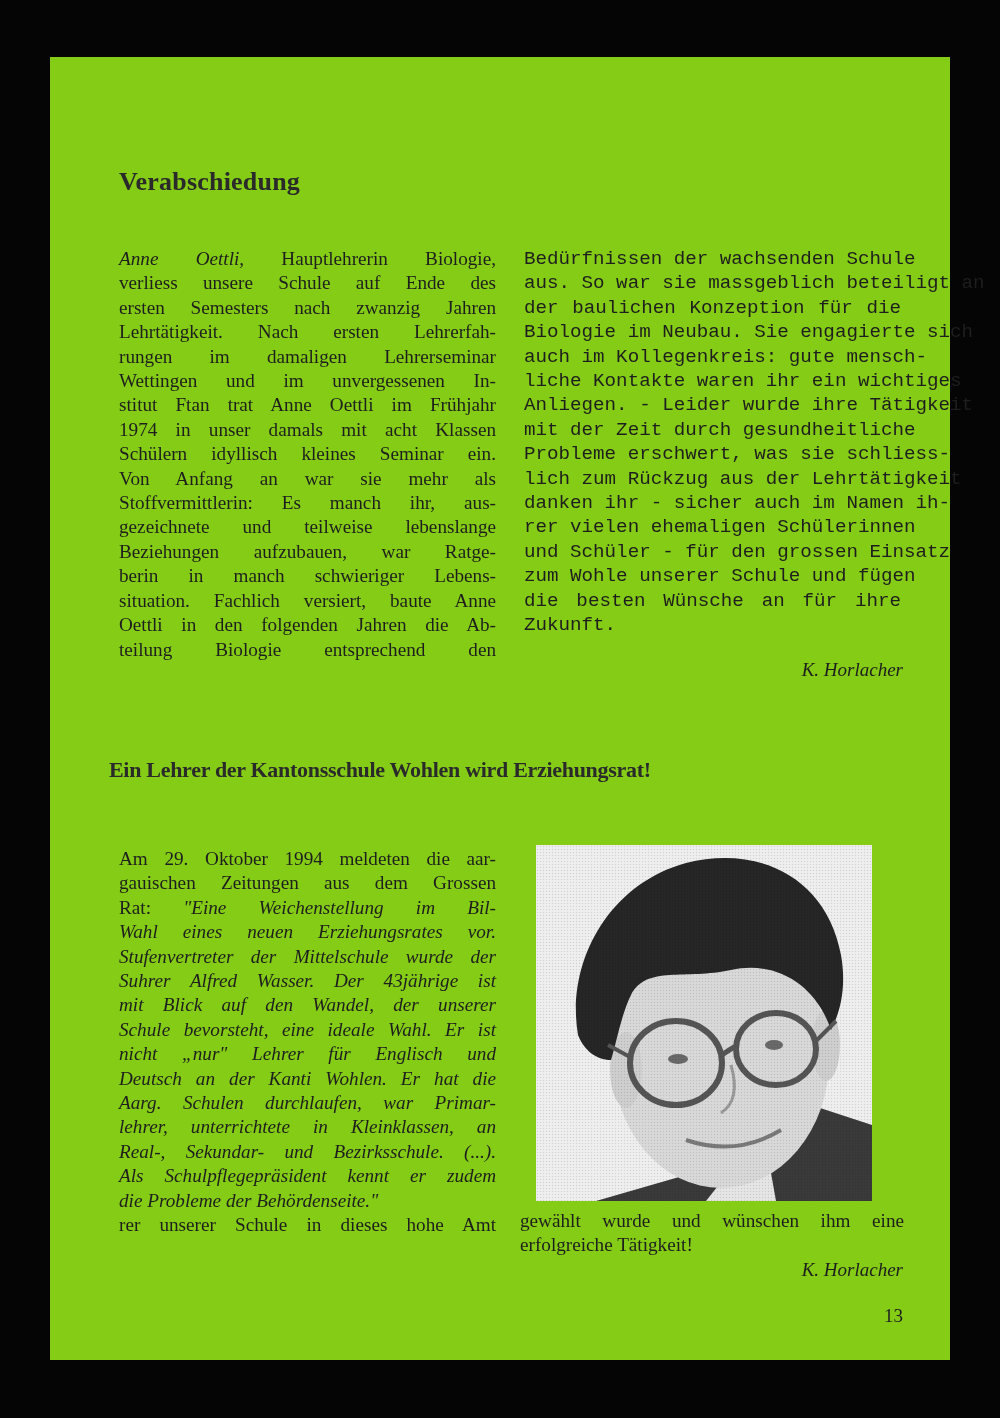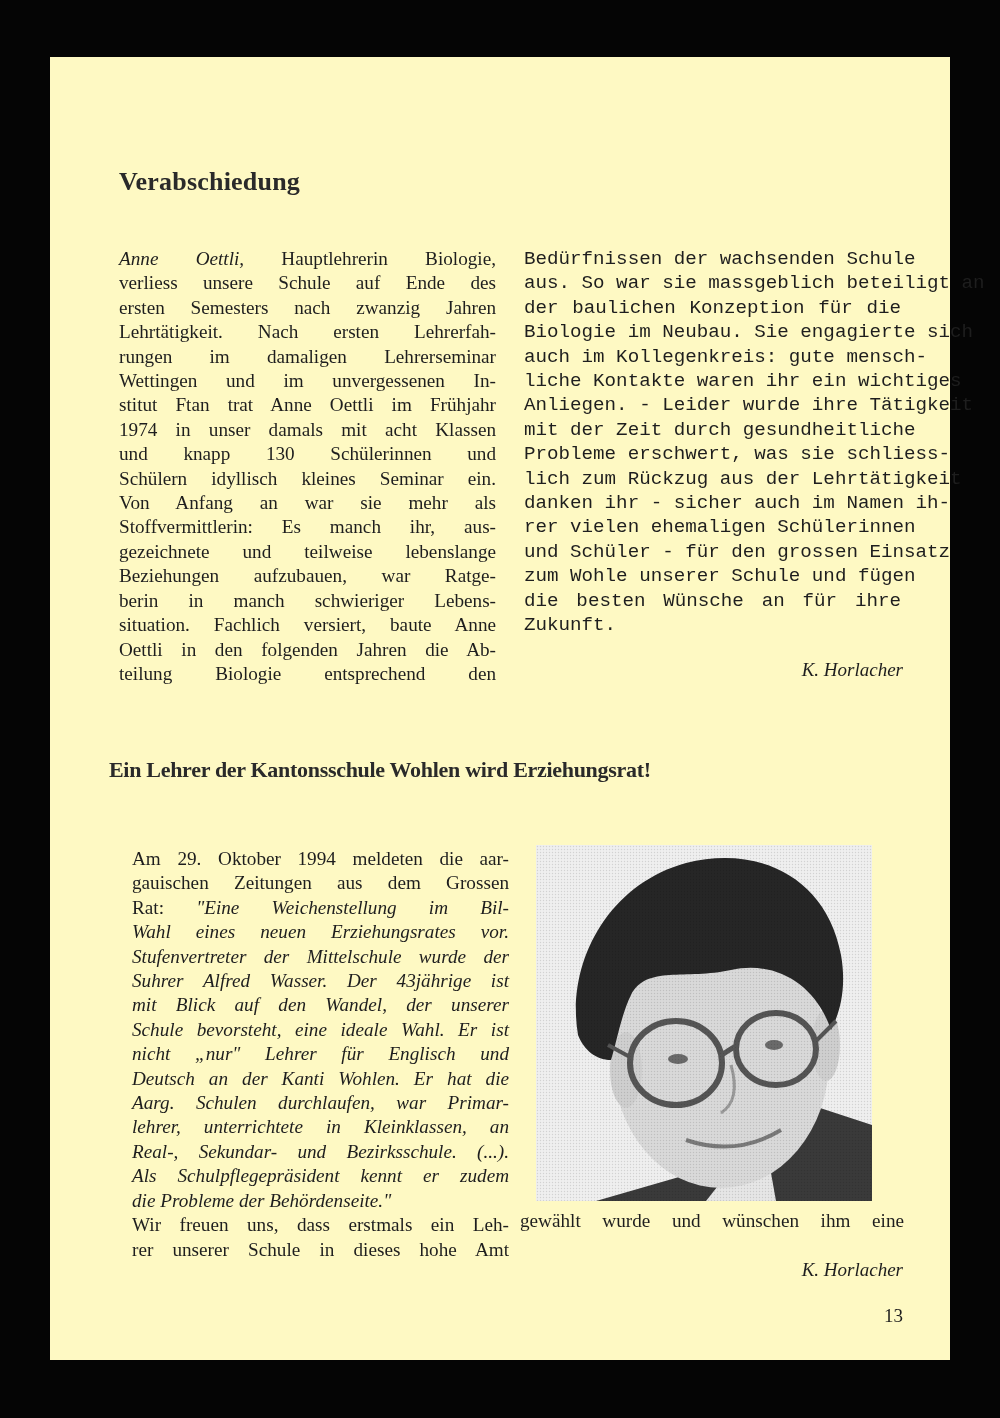--- a/index.html
+++ b/index.html
@@ -8,42 +8,42 @@
       background: #050505;
       position: relative;
       overflow: hidden;
       font-family: "Liberation Serif", "DejaVu Serif", serif;
       color: #1e1e1e;
     }
     .page {
       position: absolute;
       left: 50px; top: 57px;
       width: 900px; height: 1303px;
-      background: #fef9c3;
+      background: #84cc16;
     }
     .h1 {
       position: absolute;
       font-weight: bold;
       color: #2a2a2a;
       letter-spacing: 0.2px;
     }
     .title1 { left: 69px; top: 110px; font-size: 26px; }
     .title2 { left: 59px; top: 700px; font-size: 22px; letter-spacing: -0.3px; }
     .col {
       position: absolute;
       width: 377px;
       font-size: 19.2px;
       line-height: 24.4px;
       text-align: justify;
     }
     .line { display: block; text-align: justify; text-align-last: justify; white-space: nowrap; }
     .line.last { text-align-last: left; }
     .col1 { left: 69px; top: 190px; }
     .col2 { left: 474px; top: 190px; font-family: Liberation Mono, monospace; }
-    .col3 { left: 69px; top: 790px; margin-left: 13px; }
+    .col3 { left: 69px; top: 790px; }
     .col4 { left: 470px; top: 1152px; width: 384px; }
     .it { font-style: italic; }
     .sig {
       position: absolute;
       font-style: italic;
       font-size: 19px;
       text-align: right;
     }
     .sig1 { right: 47px; top: 602px; }
     .sig2 { right: 47px; top: 1202px; }
@@ -66,21 +66,20 @@
 
   <div class="col col1" id="a1l">
       <span class="line"><span class="it">Anne Oettli,</span><span> Hauptlehrerin Biologie,</span></span>
       <span class="line"><span>verliess unsere Schule auf Ende des</span></span>
       <span class="line"><span>ersten Semesters nach zwanzig Jahren</span></span>
       <span class="line"><span>Lehrtätigkeit. Nach ersten Lehrerfah-</span></span>
       <span class="line"><span>rungen im damaligen Lehrerseminar</span></span>
       <span class="line"><span>Wettingen und im unvergessenen In-</span></span>
       <span class="line"><span>stitut Ftan trat Anne Oettli im Frühjahr</span></span>
       <span class="line"><span>1974 in unser damals mit acht Klassen</span></span>
-      <span class="line"><span>und knapp 130 Schülerinnen und</span></span>
       <span class="line"><span>Schülern idyllisch kleines Seminar ein.</span></span>
       <span class="line"><span>Von Anfang an war sie mehr als</span></span>
       <span class="line"><span>Stoffvermittlerin: Es manch ihr, aus-</span></span>
       <span class="line"><span>gezeichnete und teilweise lebenslange</span></span>
       <span class="line"><span>Beziehungen aufzubauen, war Ratge-</span></span>
       <span class="line"><span>berin in manch schwieriger Lebens-</span></span>
       <span class="line"><span>situation. Fachlich versiert, baute Anne</span></span>
       <span class="line"><span>Oettli in den folgenden Jahren die Ab-</span></span>
       <span class="line"><span>teilung Biologie entsprechend den</span></span>
     </div>
@@ -115,21 +114,20 @@
       <span class="line"><span class="it">Suhrer Alfred Wasser. Der 43jährige ist</span></span>
       <span class="line"><span class="it">mit Blick auf den Wandel, der unserer</span></span>
       <span class="line"><span class="it">Schule bevorsteht, eine ideale Wahl. Er ist</span></span>
       <span class="line"><span class="it">nicht „nur" Lehrer für Englisch und</span></span>
       <span class="line"><span class="it">Deutsch an der Kanti Wohlen. Er hat die</span></span>
       <span class="line"><span class="it">Aarg. Schulen durchlaufen, war Primar-</span></span>
       <span class="line"><span class="it">lehrer, unterrichtete in Kleinklassen, an</span></span>
       <span class="line"><span class="it">Real-, Sekundar- und Bezirksschule. (...).</span></span>
       <span class="line"><span class="it">Als Schulpflegepräsident kennt er zudem</span></span>
       <span class="line last"><span class="it">die Probleme der Behördenseite."</span></span>
-      <span class="line"><span>Wir freuen uns, dass erstmals ein Leh-</span></span>
       <span class="line"><span>rer unserer Schule in dieses hohe Amt</span></span>
     </div>
 
   <div class="photo" aria-label="Portrait photo of Alfred Wasser">
     <svg viewBox="0 0 336 356" preserveAspectRatio="none">
       <defs>
         <pattern id="dots" width="3" height="3" patternUnits="userSpaceOnUse">
           <rect width="3" height="3" fill="transparent"></rect>
           <circle cx="1.5" cy="1.5" r="0.7" fill="rgba(0,0,0,0.12)"></circle>
         </pattern>
@@ -155,17 +153,18 @@
       <ellipse cx="238" cy="200" rx="9" ry="5" fill="#6a6a6a"></ellipse>
 
       <path d="M195 220 Q205 255 185 268" stroke="#9a9a9a" stroke-width="3" fill="none"></path>
       <path d="M150 295 Q200 312 245 285" stroke="#7a7a7a" stroke-width="4" fill="none"></path>
       <rect width="336" height="356" fill="url(#dots)"></rect>
     </svg>
   </div>
 
   <div class="col col4" id="a2r">
       <span class="line">gewählt wurde und wünschen ihm eine</span>
+      <span class="line last">erfolgreiche Tätigkeit!</span>
     </div>
   <div class="sig sig2">K. Horlacher</div>
 
   <div class="pagenum">13</div>
 </div>
 
 </body></html>

